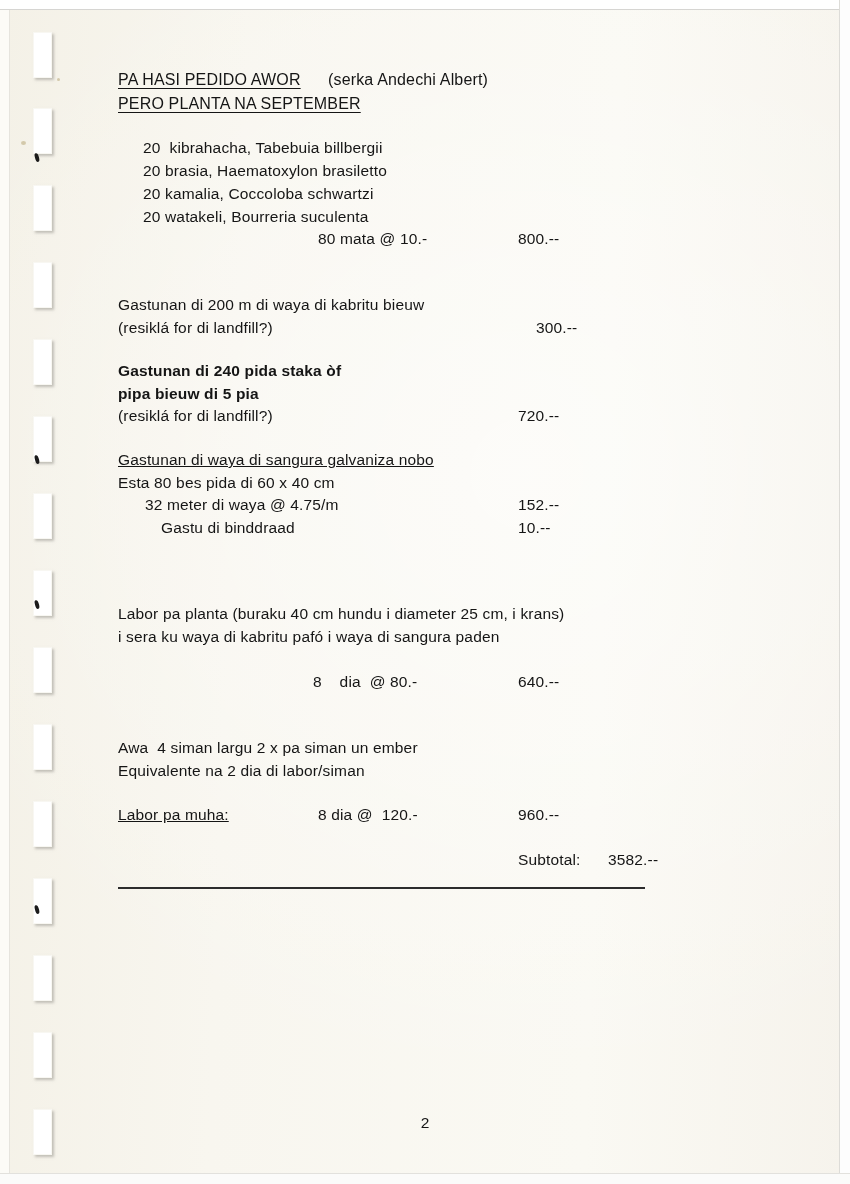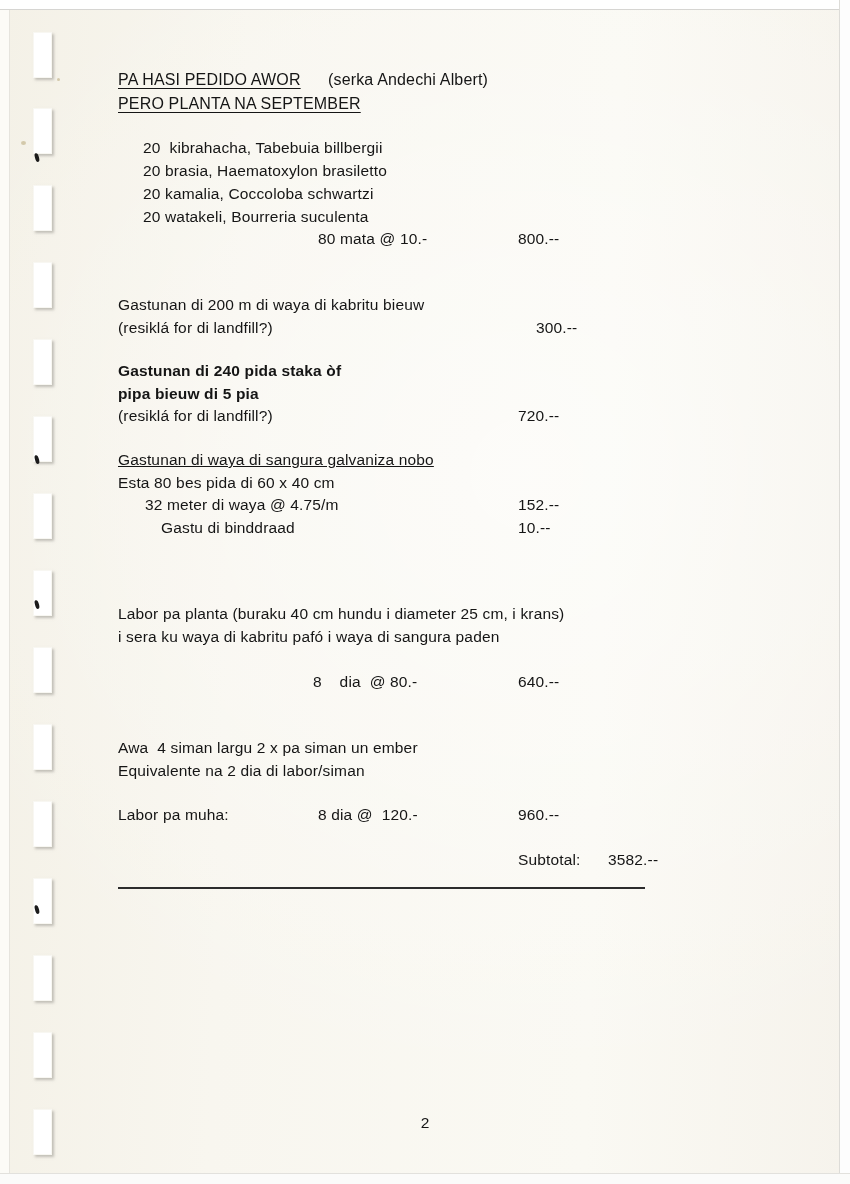--- a/index.html
+++ b/index.html
@@ -195,21 +195,21 @@
     <div class="line" style="left:125px; top:514px;margin-left:36px;">Gastu di binddraad</div>
     <div class="line amount" style="left:518px; top:514px;">10.--</div>
 
     <div class="line" style="left:118px; top:600px;">Labor pa planta (buraku 40 cm hundu i diameter 25 cm, i krans)</div>
     <div class="line" style="left:118px; top:623px;">i sera ku waya di kabritu pafó i waya di sangura paden</div>
     <div class="line" style="left:313px; top:668px;">8    dia  @ 80.-</div>
     <div class="line amount" style="left:518px; top:668px;">640.--</div>
 
     <div class="line" style="left:118px; top:734px;">Awa  4 siman largu 2 x pa siman un ember</div>
     <div class="line" style="left:118px; top:757px;">Equivalente na 2 dia di labor/siman</div>
-    <div class="line" style="left:118px; top:801px;">Labor pa muha:</div>
+    <div class="line" style="left:118px; top:801px;text-decoration:underline;">Labor pa muha:</div>
     <div class="line" style="left:318px; top:801px;">8 dia @  120.-</div>
     <div class="line amount" style="left:518px; top:801px;">960.--</div>
 
     <div class="line" style="left:518px; top:846px;">Subtotal:</div>
     <div class="line amount" style="left:608px; top:846px;">3582.--</div>
 
     <div class="rule"></div>
 
     <div class="page-number">2</div>
   </div>

